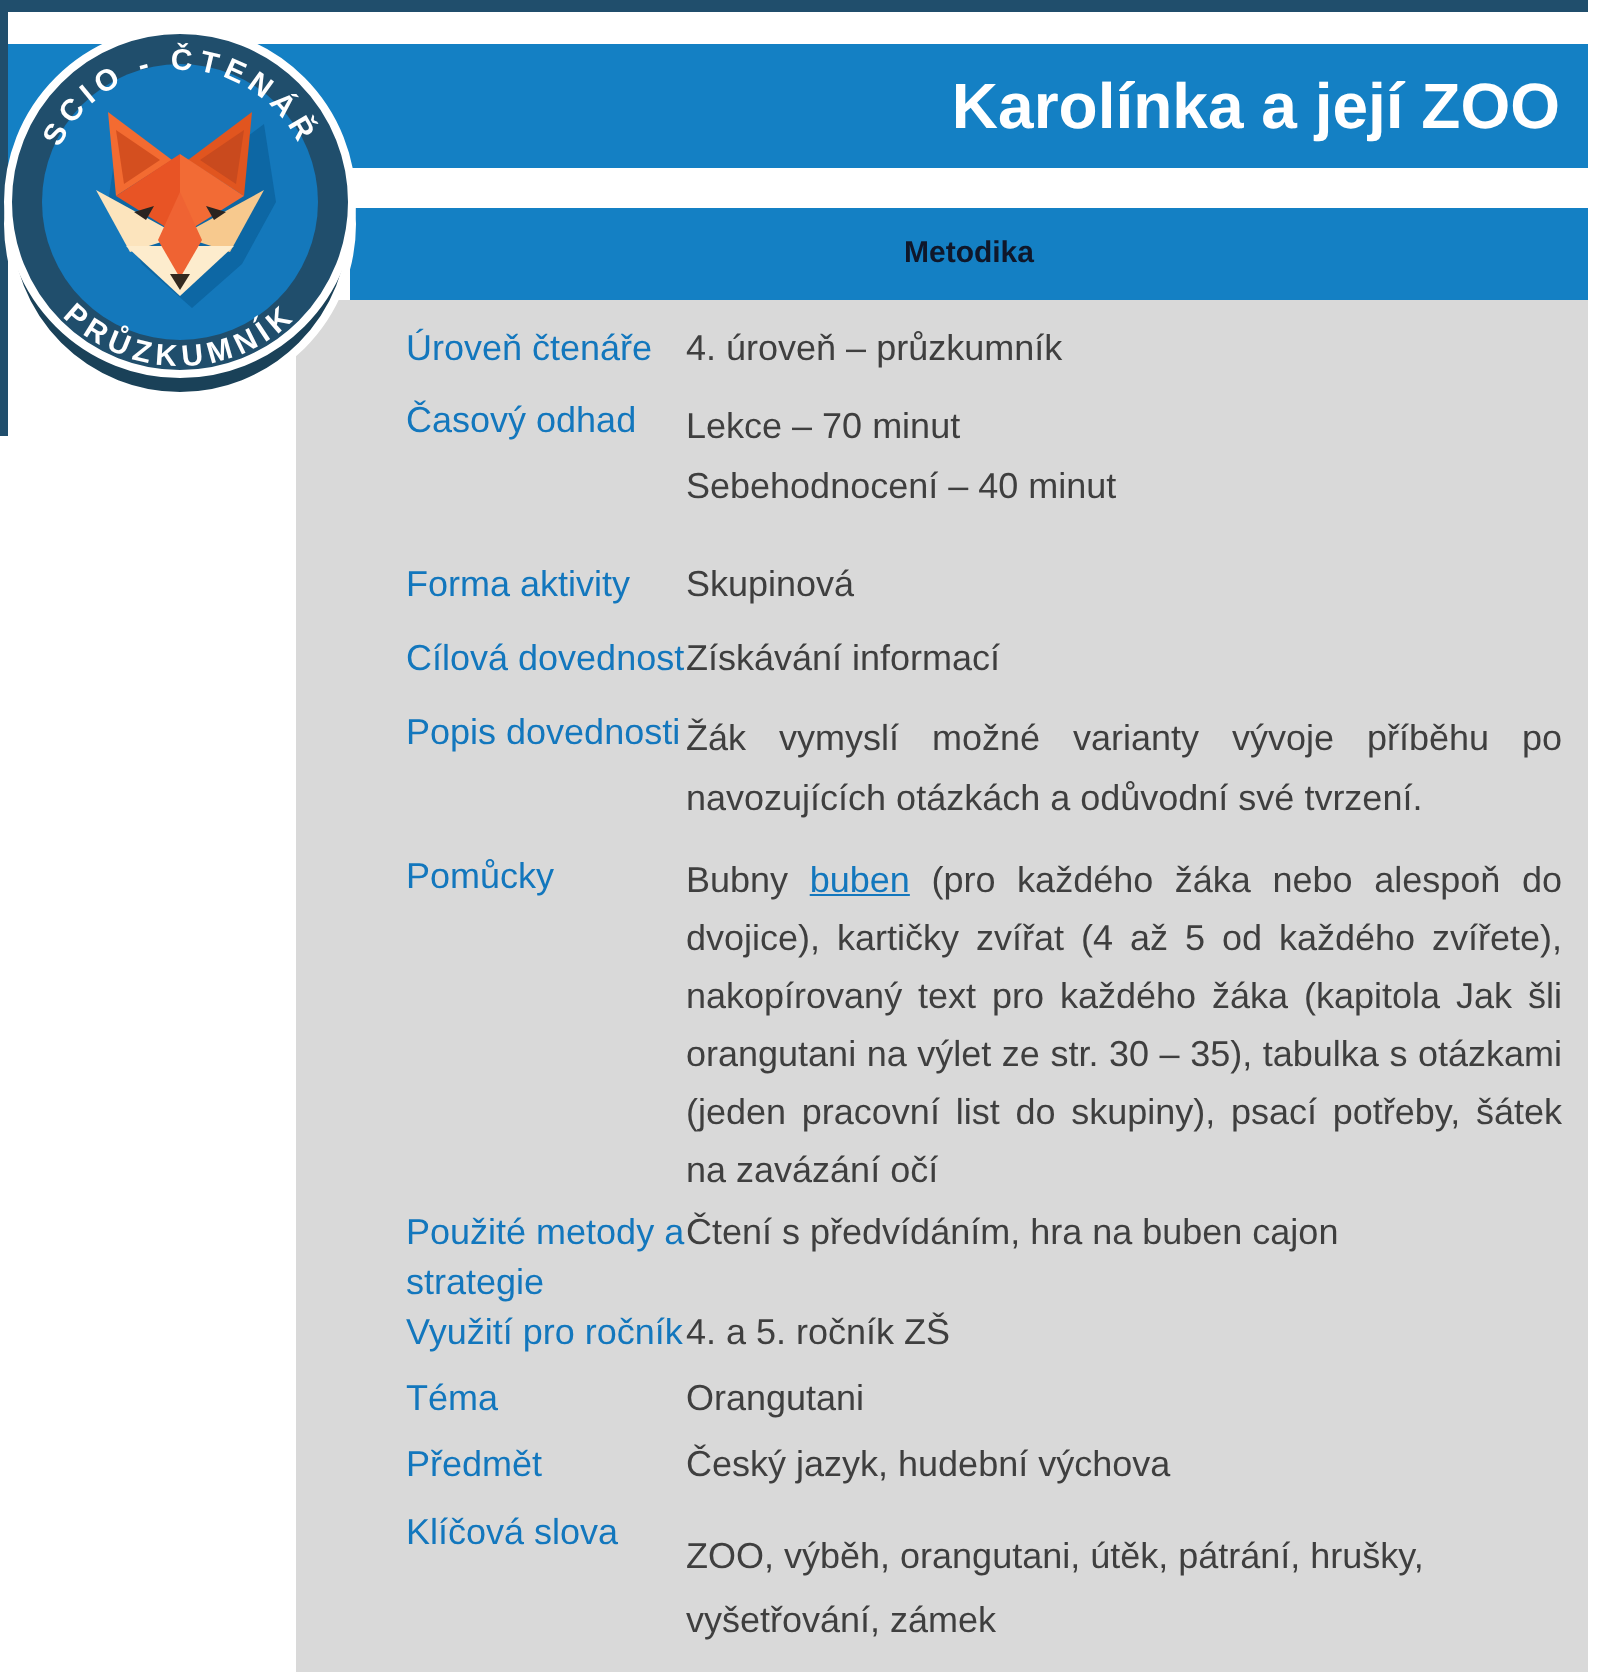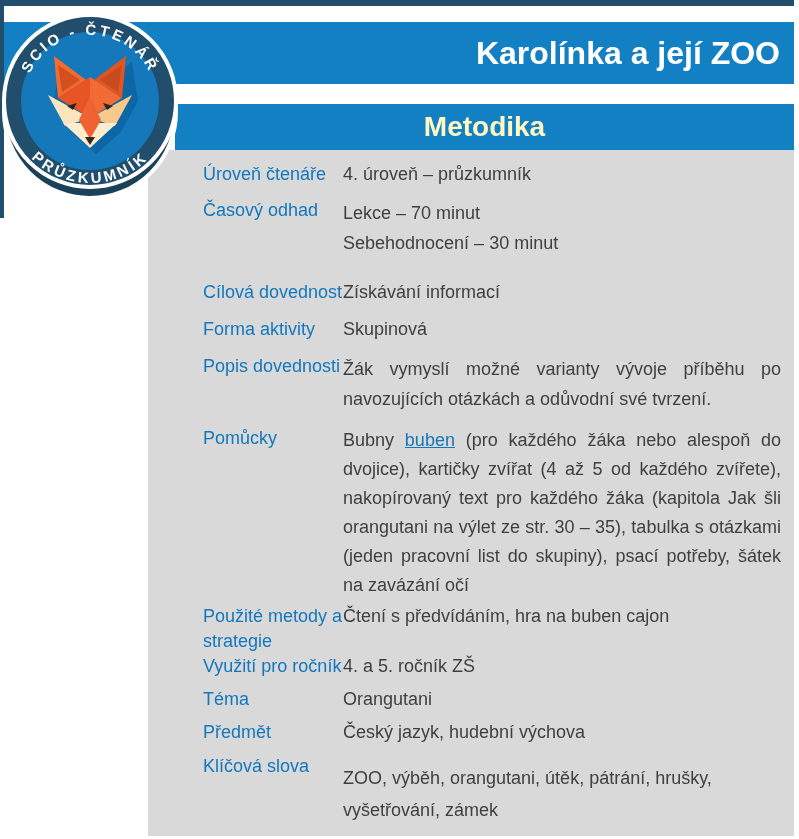--- a/index.html
+++ b/index.html
@@ -35,23 +35,23 @@
     line-height: 62px;
     padding-right: 14px;
     letter-spacing: 0px;
   }
   .metodika-bar {
     position: absolute; left: 175px; top: 104px;
     width: 619px; height: 46px;
     background: #1480c4;
   }
   .section-title {
-    font-size: 28px;
+    font-size: 15px;
     font-weight: bold;
-    color: #fef9c3;
+    color: #0f172a;
     text-align: center;
     line-height: 46px;
   }
   .panel {
     position: absolute; left: 148px; top: 150px;
     width: 646px; min-height: 668px;
     background: #d9d9d9;
     padding: 12px 13px 10px 55px;
   }
   .row { display: flex; }
@@ -122,32 +122,32 @@
 
     <div class="row r1">
       <div class="label">Úroveň čtenáře</div>
       <div class="value">4. úroveň – průzkumník</div>
     </div>
 
     <div class="row r2">
       <div class="label">Časový odhad</div>
       <div class="value v-lines">
         <span>Lekce – 70 minut</span>
-        <span>Sebehodnocení – 30 minut</span>
+        <span>Sebehodnocení – 40 minut</span>
       </div>
+    </div>
+
+    <div class="row r3">
+      <div class="label">Forma aktivity</div>
+      <div class="value">Skupinová</div>
     </div>
 
     <div class="row r4">
       <div class="label">Cílová dovednost</div>
       <div class="value">Získávání informací</div>
-    </div>
-
-    <div class="row r3">
-      <div class="label">Forma aktivity</div>
-      <div class="value">Skupinová</div>
     </div>
 
     <div class="row r5">
       <div class="label">Popis dovednosti</div>
       <div class="value">Žák vymyslí možné varianty vývoje příběhu po navozujících otázkách a odůvodní své tvrzení.</div>
     </div>
 
     <div class="row r6">
       <div class="label">Pomůcky</div>
       <div class="value"><span>Bubny </span><a href="#">buben</a><span> (pro každého žáka nebo alespoň do dvojice), kartičky zvířat (4 až 5 od každého zvířete), nakopírovaný text pro každého žáka (kapitola Jak šli orangutani na výlet ze str. 30 – 35), tabulka s otázkami (jeden pracovní list do skupiny), psací potřeby, šátek na zavázání očí</span></div>

